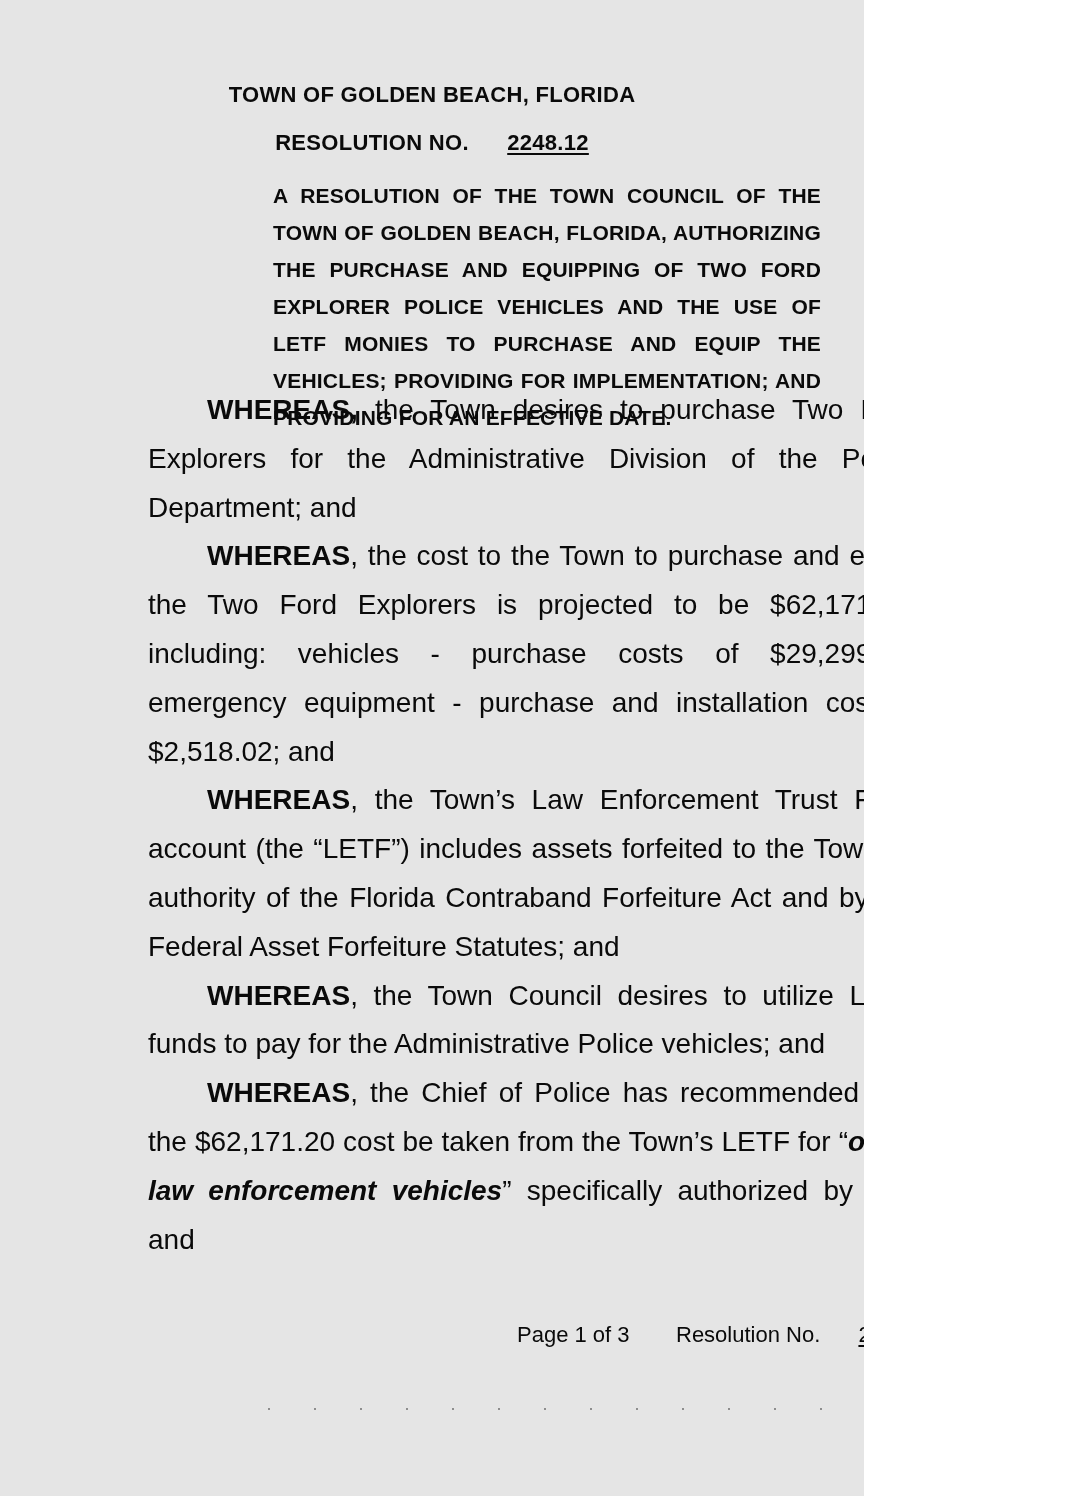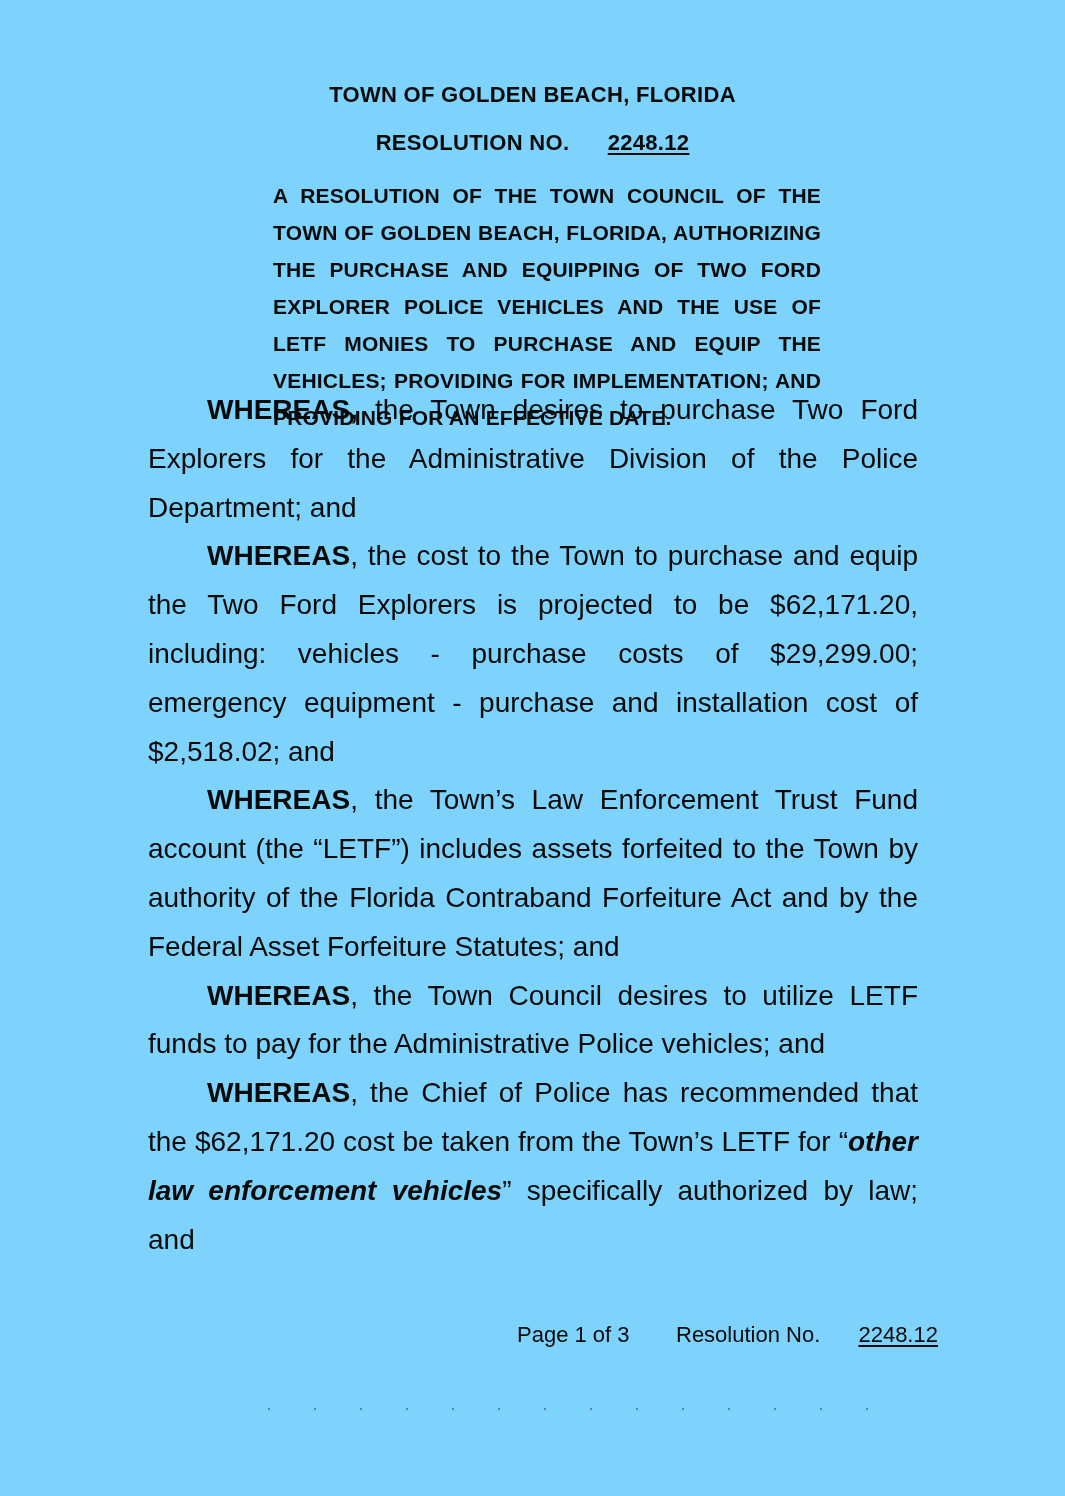--- a/index.html
+++ b/index.html
@@ -2,23 +2,23 @@
 <html><head>
 <meta charset="utf-8">
 <style>
   html, body {
     margin: 0;
     padding: 0;
     background: #ffffff;
   }
   .page {
     position: relative;
-    width: 1065px;
+    width: 864px;
     height: 1496px;
-    background: #7dd3fc;
+    background: #e5e5e5;
     color: #0a0a0a;
     font-family: "Liberation Sans", sans-serif;
     overflow: hidden;
   }
   .org-title {
     position: absolute;
     top: 82px;
     left: 0;
     width: 100%;
     text-align: center;

